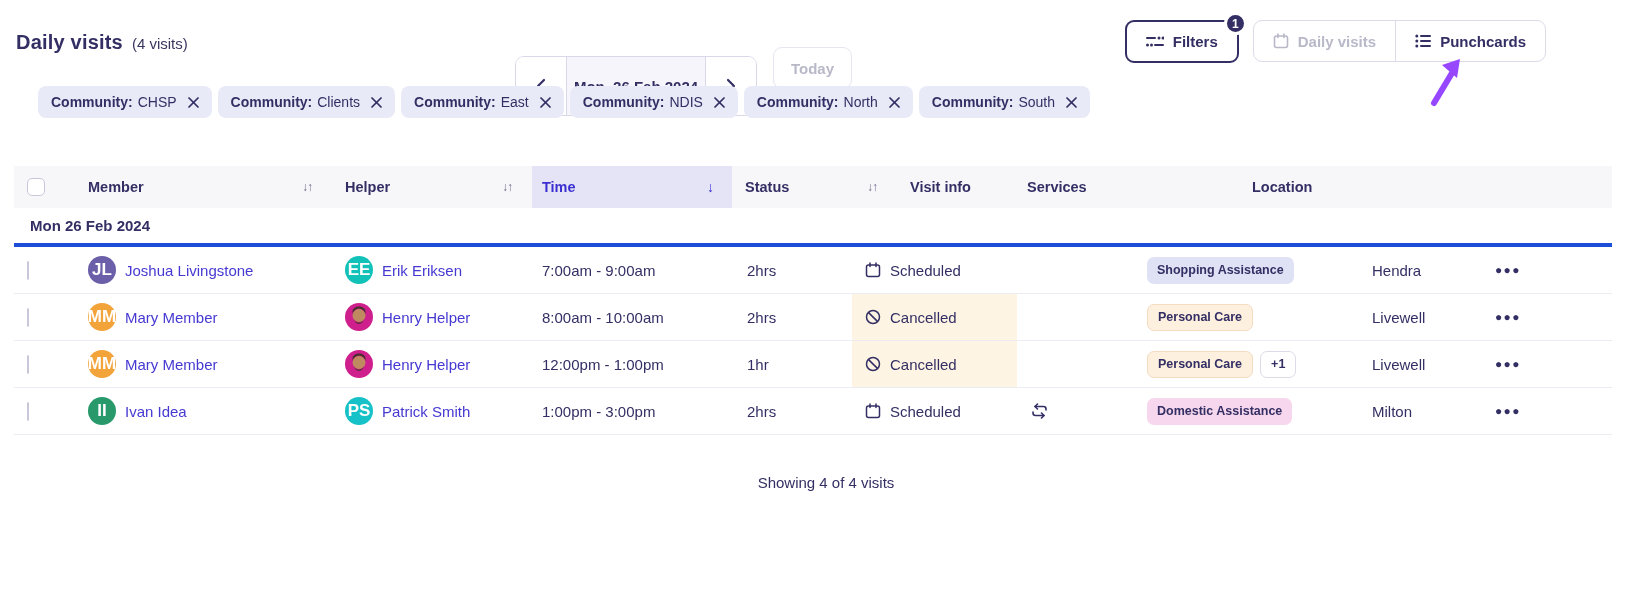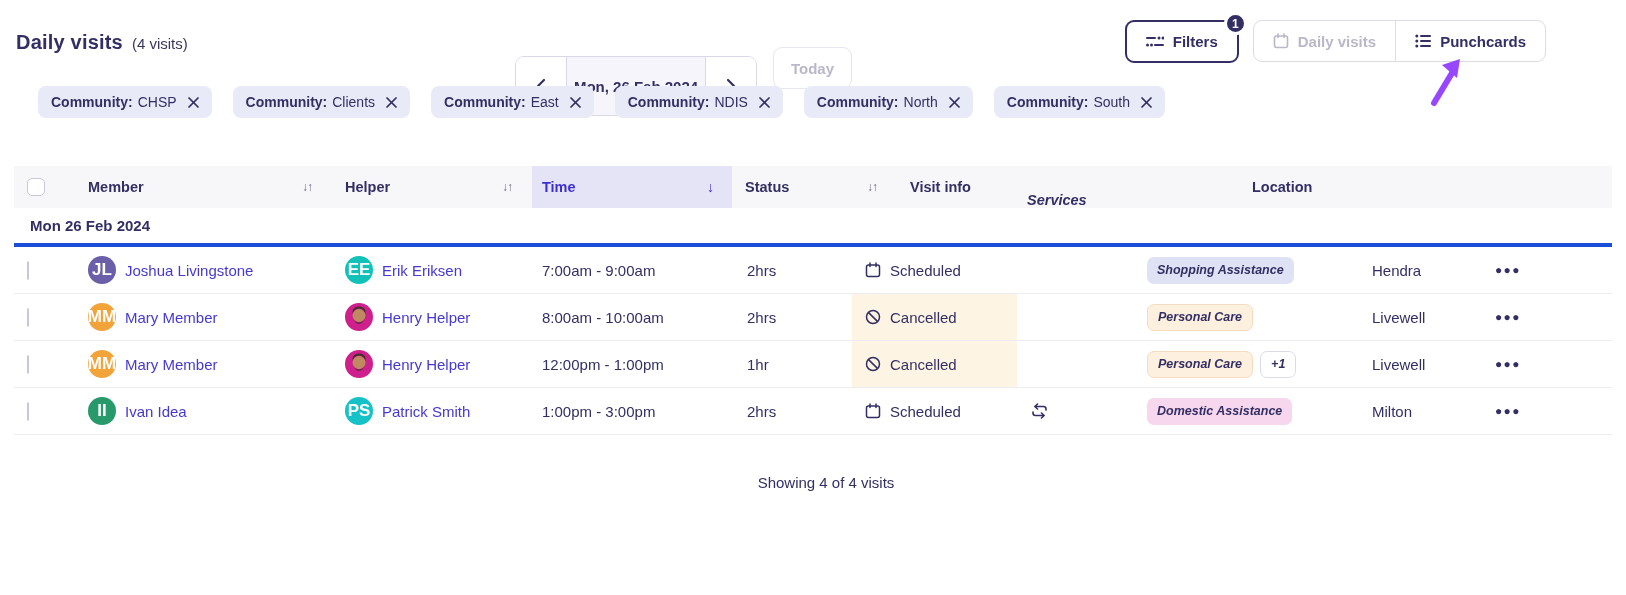--- a/index.html
+++ b/index.html
@@ -26,21 +26,21 @@
   .filters-badge { position:absolute; top:-10px; right:-10px; width:23px; height:23px; border-radius:50%; background:#332f64;
                    color:#fff; font-size:12px; font-weight:bold; display:flex; align-items:center; justify-content:center; border:3px solid #fff; }
   .view-toggle { display:flex; height:42px; border:1px solid #dcdbe8; border-radius:9px; background:#fff; overflow:hidden; }
   .vt-seg { display:flex; align-items:center; gap:9px; padding:0 19px; font-size:15px; font-weight:bold; cursor:pointer; }
   .vt-disabled { color:#b9b8c9; }
   .vt-active { color:#332f64; border-left:1px solid #dcdbe8; }
 
   .annot-arrow { position:absolute; left:1424px; top:56px; }
 
   
-  .chips-row { position:absolute; left:38px; top:86px; display:flex; gap:21px; }
+  .chips-row { position:absolute; left:38px; top:86px; display:flex; gap:6px; }
   .chip { height:32px; display:flex; align-items:center; gap:11px; padding:0 13px; background:#e9eaf7; border-radius:8px;
           font-size:14px; color:#332f64; }
   .chip .cat { font-weight:bold; margin-right:-6px; }
   .chip-x { display:flex; align-items:center; cursor:pointer; color:#332f64; }
 
   
   .visits-table { position:absolute; left:14px; top:166px; width:1598px; font-size:15px; }
   .thead { display:flex; align-items:stretch; background:#f7f7fa; height:42px; }
   .th { display:flex; align-items:center; font-size:14.5px; font-weight:bold; color:#332f64; }
   .sort-icons { margin-left:auto; margin-right:20px; color:#6e6b8c; font-size:12px; font-weight:normal; letter-spacing:-1px; cursor:pointer; }
@@ -51,21 +51,21 @@
                color:#332f64; border-bottom:4px solid #1d4ed8; }
   .row { display:flex; align-items:center; height:47px; border-bottom:1px solid #ececf3; }
 
   .c-check    { width:60px;  padding-left:13px; }
   .c-member   { width:258px; padding-left:14px; }
   .c-helper   { width:200px; padding-left:13px; }
   .c-time     { width:200px; padding-left:10px; }
   .c-duration { width:120px; padding-left:15px; }
   .c-status   { width:165px; padding-left:13px; align-self:stretch; display:flex; align-items:center; gap:9px; }
   .c-visit    { width:115px; padding-left:13px; }
-  .c-services { width:228px; padding-left:15px; display:flex; align-items:flex-end; gap:7px;font-style:italic; }
+  .c-services { width:228px; padding-left:15px; display:flex; align-items:center; gap:7px; }
   .c-location { width:118px; padding-left:12px; }
   .c-menu     { width:60px; display:flex; justify-content:center; }
 
   .checkbox { width:18px; height:18px; border:1.5px solid #c9c8da; border-radius:5px; background:#fff; cursor:pointer; }
   .person { display:flex; align-items:center; gap:9px; }
   .avatar { width:28px; height:28px; border-radius:50%; color:#fff; font-size:17px; font-weight:bold;
             display:flex; align-items:center; justify-content:center; flex-shrink:0; }
   .person-name { color:#4639d2; font-weight:500; cursor:pointer; }
   .cell-text { color:#332f64; }
   .status-cancelled { background:#fdf4e3; }

